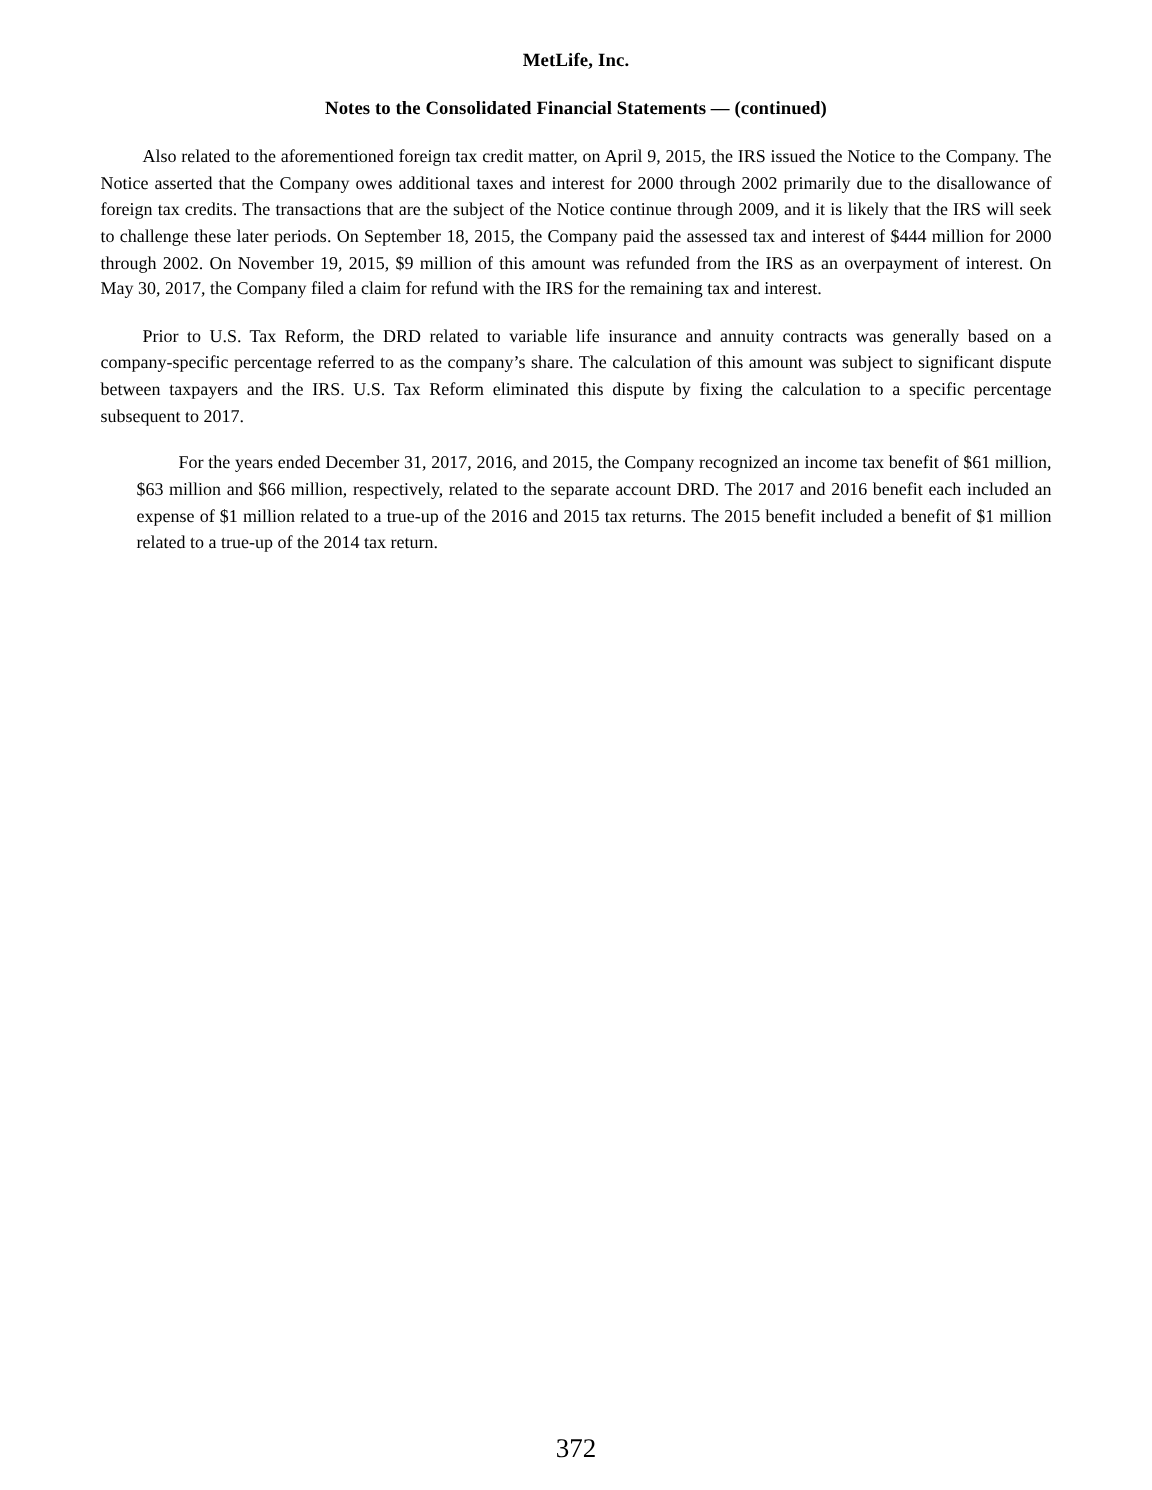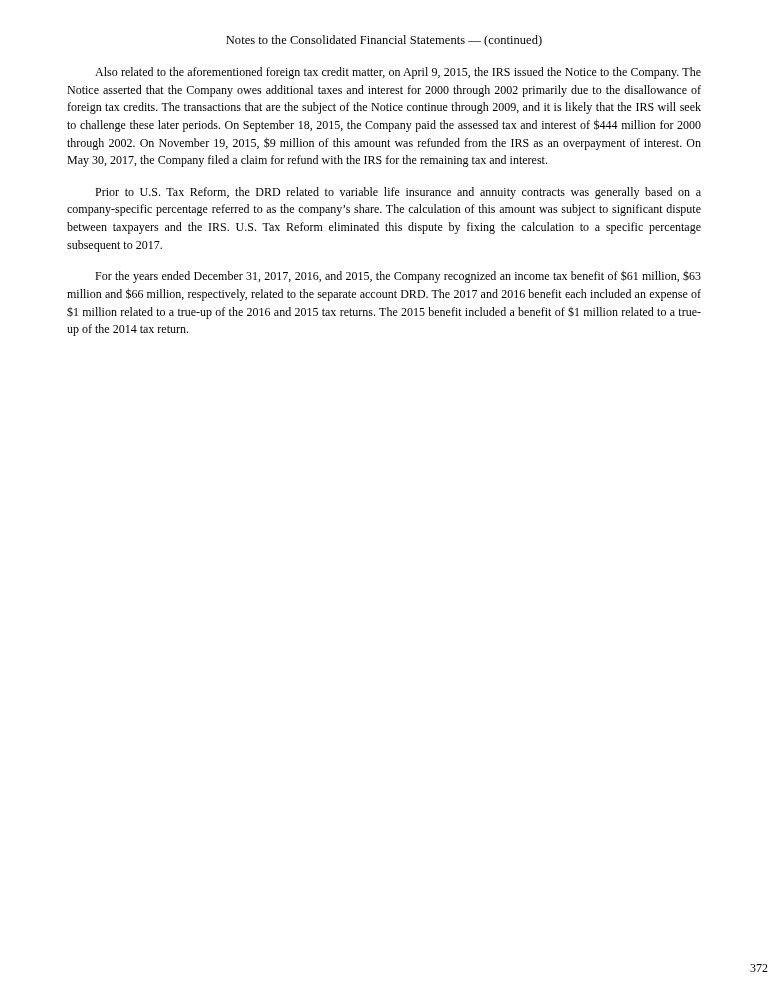--- a/index.html
+++ b/index.html
@@ -25,21 +25,21 @@
   .doc-header {
     text-align: center;
     margin-top: 33px;
   }
   .company-name {
     font-weight: bold;
     font-size: 12.5px;
     letter-spacing: 0.1px;
   }
   .doc-subtitle {
-    font-weight: normal;
+    font-weight: bold;
     font-size: 12.5px;
     margin-top: 17px;
     letter-spacing: 0.05px;
   }
   .section-heading {
     font-weight: bold;
     font-size: 12.3px;
     margin-top: 19px;
     margin-left: 61px;
   }
@@ -51,36 +51,38 @@
   .body-block p {
     margin: 0 0 14px 0;
     font-size: 12px;
     line-height: 1.47;
     text-align: justify;
     text-indent: 28px;
     hyphens: none;
   }
   .body-block p:last-child {
     margin-bottom: 0;
+    margin-left: 24px;
   }
   .page-number {
     position: absolute;
     bottom: 50px;
     left: 0;
     right: 0;
-    text-align: right;
-    font-size: 12px;
+    text-align: center;
+    font-size: 18px;
   }
 </style>
 </head>
 <body>
 
 <div class="page">
 
   <div class="doc-header">
+    <div class="company-name">MetLife, Inc.</div>
     <div class="doc-subtitle">Notes to the Consolidated Financial Statements — (continued)</div>
   </div>
 
 
   <div class="body-block">
     <p>Also related to the aforementioned foreign tax credit matter, on April 9, 2015, the IRS issued the Notice to the Company. The Notice asserted that the Company owes additional taxes and interest for 2000 through 2002 primarily due to the disallowance of foreign tax credits. The transactions that are the subject of the Notice continue through 2009, and it is likely that the IRS will seek to challenge these later periods. On September 18, 2015, the Company paid the assessed tax and interest of $444 million for 2000 through 2002. On November 19, 2015, $9 million of this amount was refunded from the IRS as an overpayment of interest. On May 30, 2017, the Company filed a claim for refund with the IRS for the remaining tax and interest.</p>
     <p>Prior to U.S. Tax Reform, the DRD related to variable life insurance and annuity contracts was generally based on a company-specific percentage referred to as the company’s share. The calculation of this amount was subject to significant dispute between taxpayers and the IRS. U.S. Tax Reform eliminated this dispute by fixing the calculation to a specific percentage subsequent to 2017.</p>
     <p>For the years ended December 31, 2017, 2016, and 2015, the Company recognized an income tax benefit of $61 million, $63 million and $66 million, respectively, related to the separate account DRD. The 2017 and 2016 benefit each included an expense of $1 million related to a true-up of the 2016 and 2015 tax returns. The 2015 benefit included a benefit of $1 million related to a true-up of the 2014 tax return.</p>
   </div>
 

